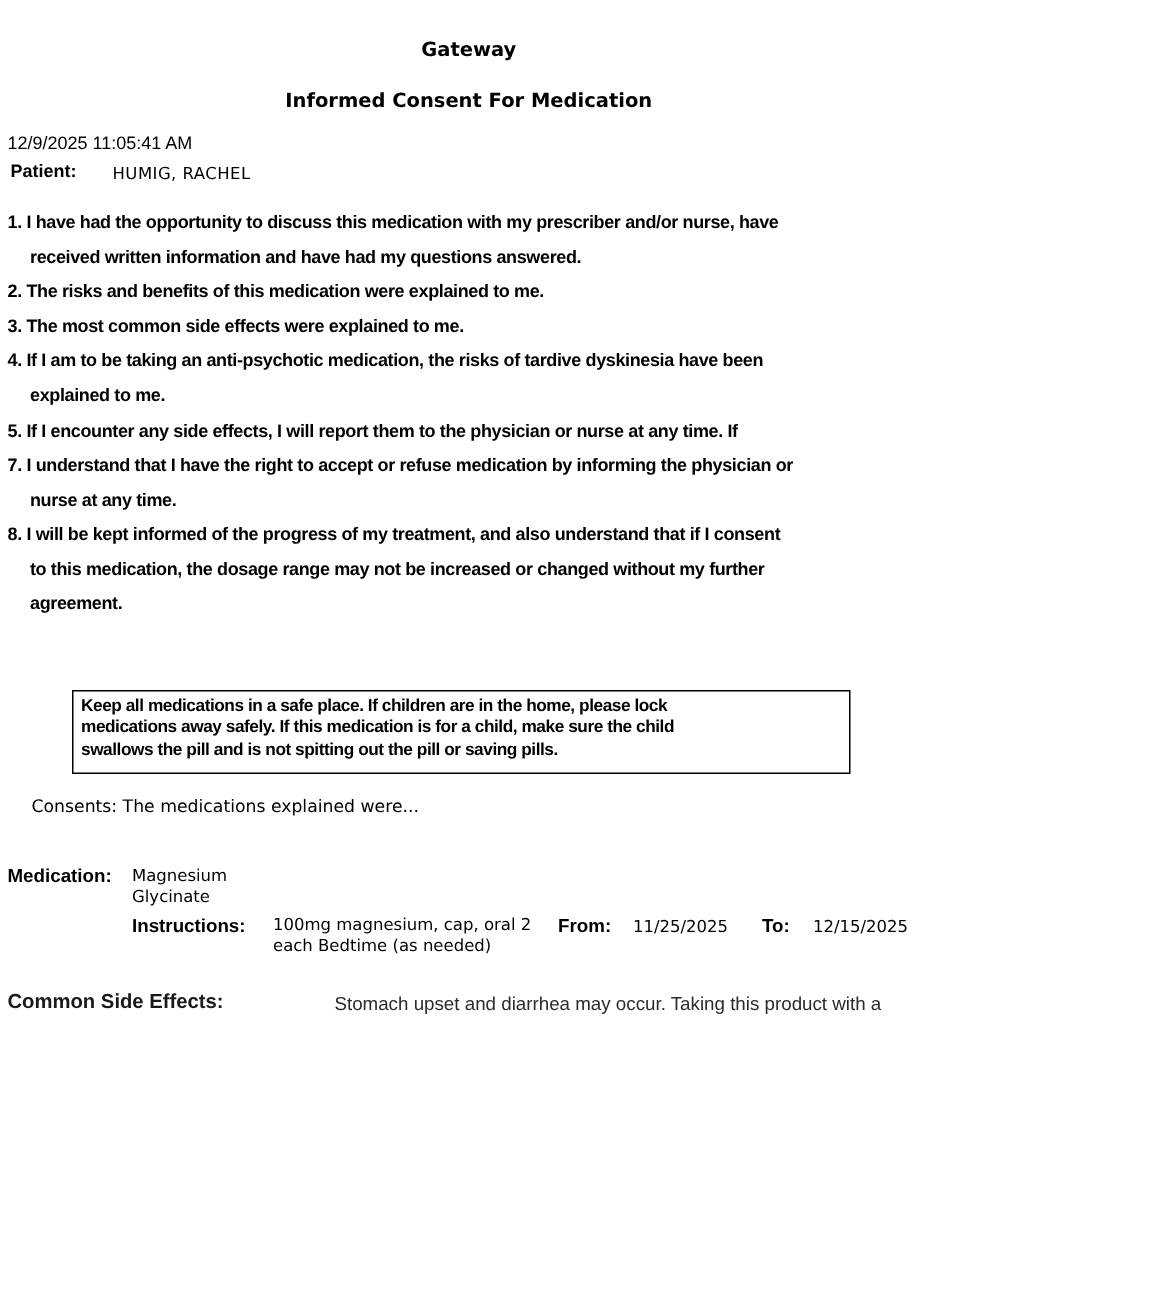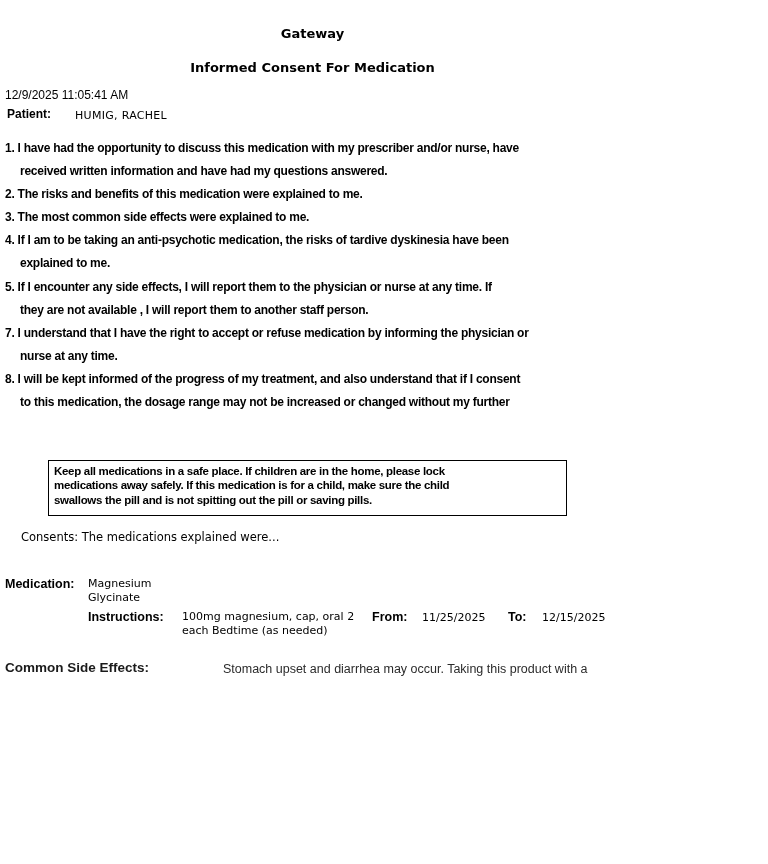--- a/index.html
+++ b/index.html
@@ -89,25 +89,25 @@
   <div class="abs patient-name">HUMIG, RACHEL</div>
 
   <div class="abs consent-list" id="consent-list">
       <div class="line">1. I have had the opportunity to discuss this medication with my prescriber and/or nurse, have</div>
       <div class="line cont">received written information and have had my questions answered.</div>
       <div class="line">2. The risks and benefits of this medication were explained to me.</div>
       <div class="line">3. The most common side effects were explained to me.</div>
       <div class="line">4. If I am to be taking an anti-psychotic medication, the risks of tardive dyskinesia have been</div>
       <div class="line cont">explained to me.</div>
       <div class="line">5. If I encounter any side effects, I will report them to the physician or nurse at any time. If</div>
-      <div class="line cont">they are not available , I will report them to another staff person.</div>
       <div class="line">7. I understand that I have the right to accept or refuse medication by informing the physician or</div>
       <div class="line cont">nurse at any time.</div>
       <div class="line">8. I will be kept informed of the progress of my treatment, and also understand that if I consent</div>
       <div class="line cont">to this medication, the dosage range may not be increased or changed without my further</div>
+      <div class="line cont">agreement.</div>
     </div>
 
   <div class="abs notice-box">Keep all medications in a safe place. If children are in the home, please lock
 medications away safely. If this medication is for a child, make sure the child
 swallows the pill and is not spitting out the pill or saving pills.</div>
 
   <div class="abs consents-line">Consents: The medications explained were...</div>
 
   <div class="abs med-label lbl-bold">Medication:</div>
   <div class="abs med-name val-reg">Magnesium

